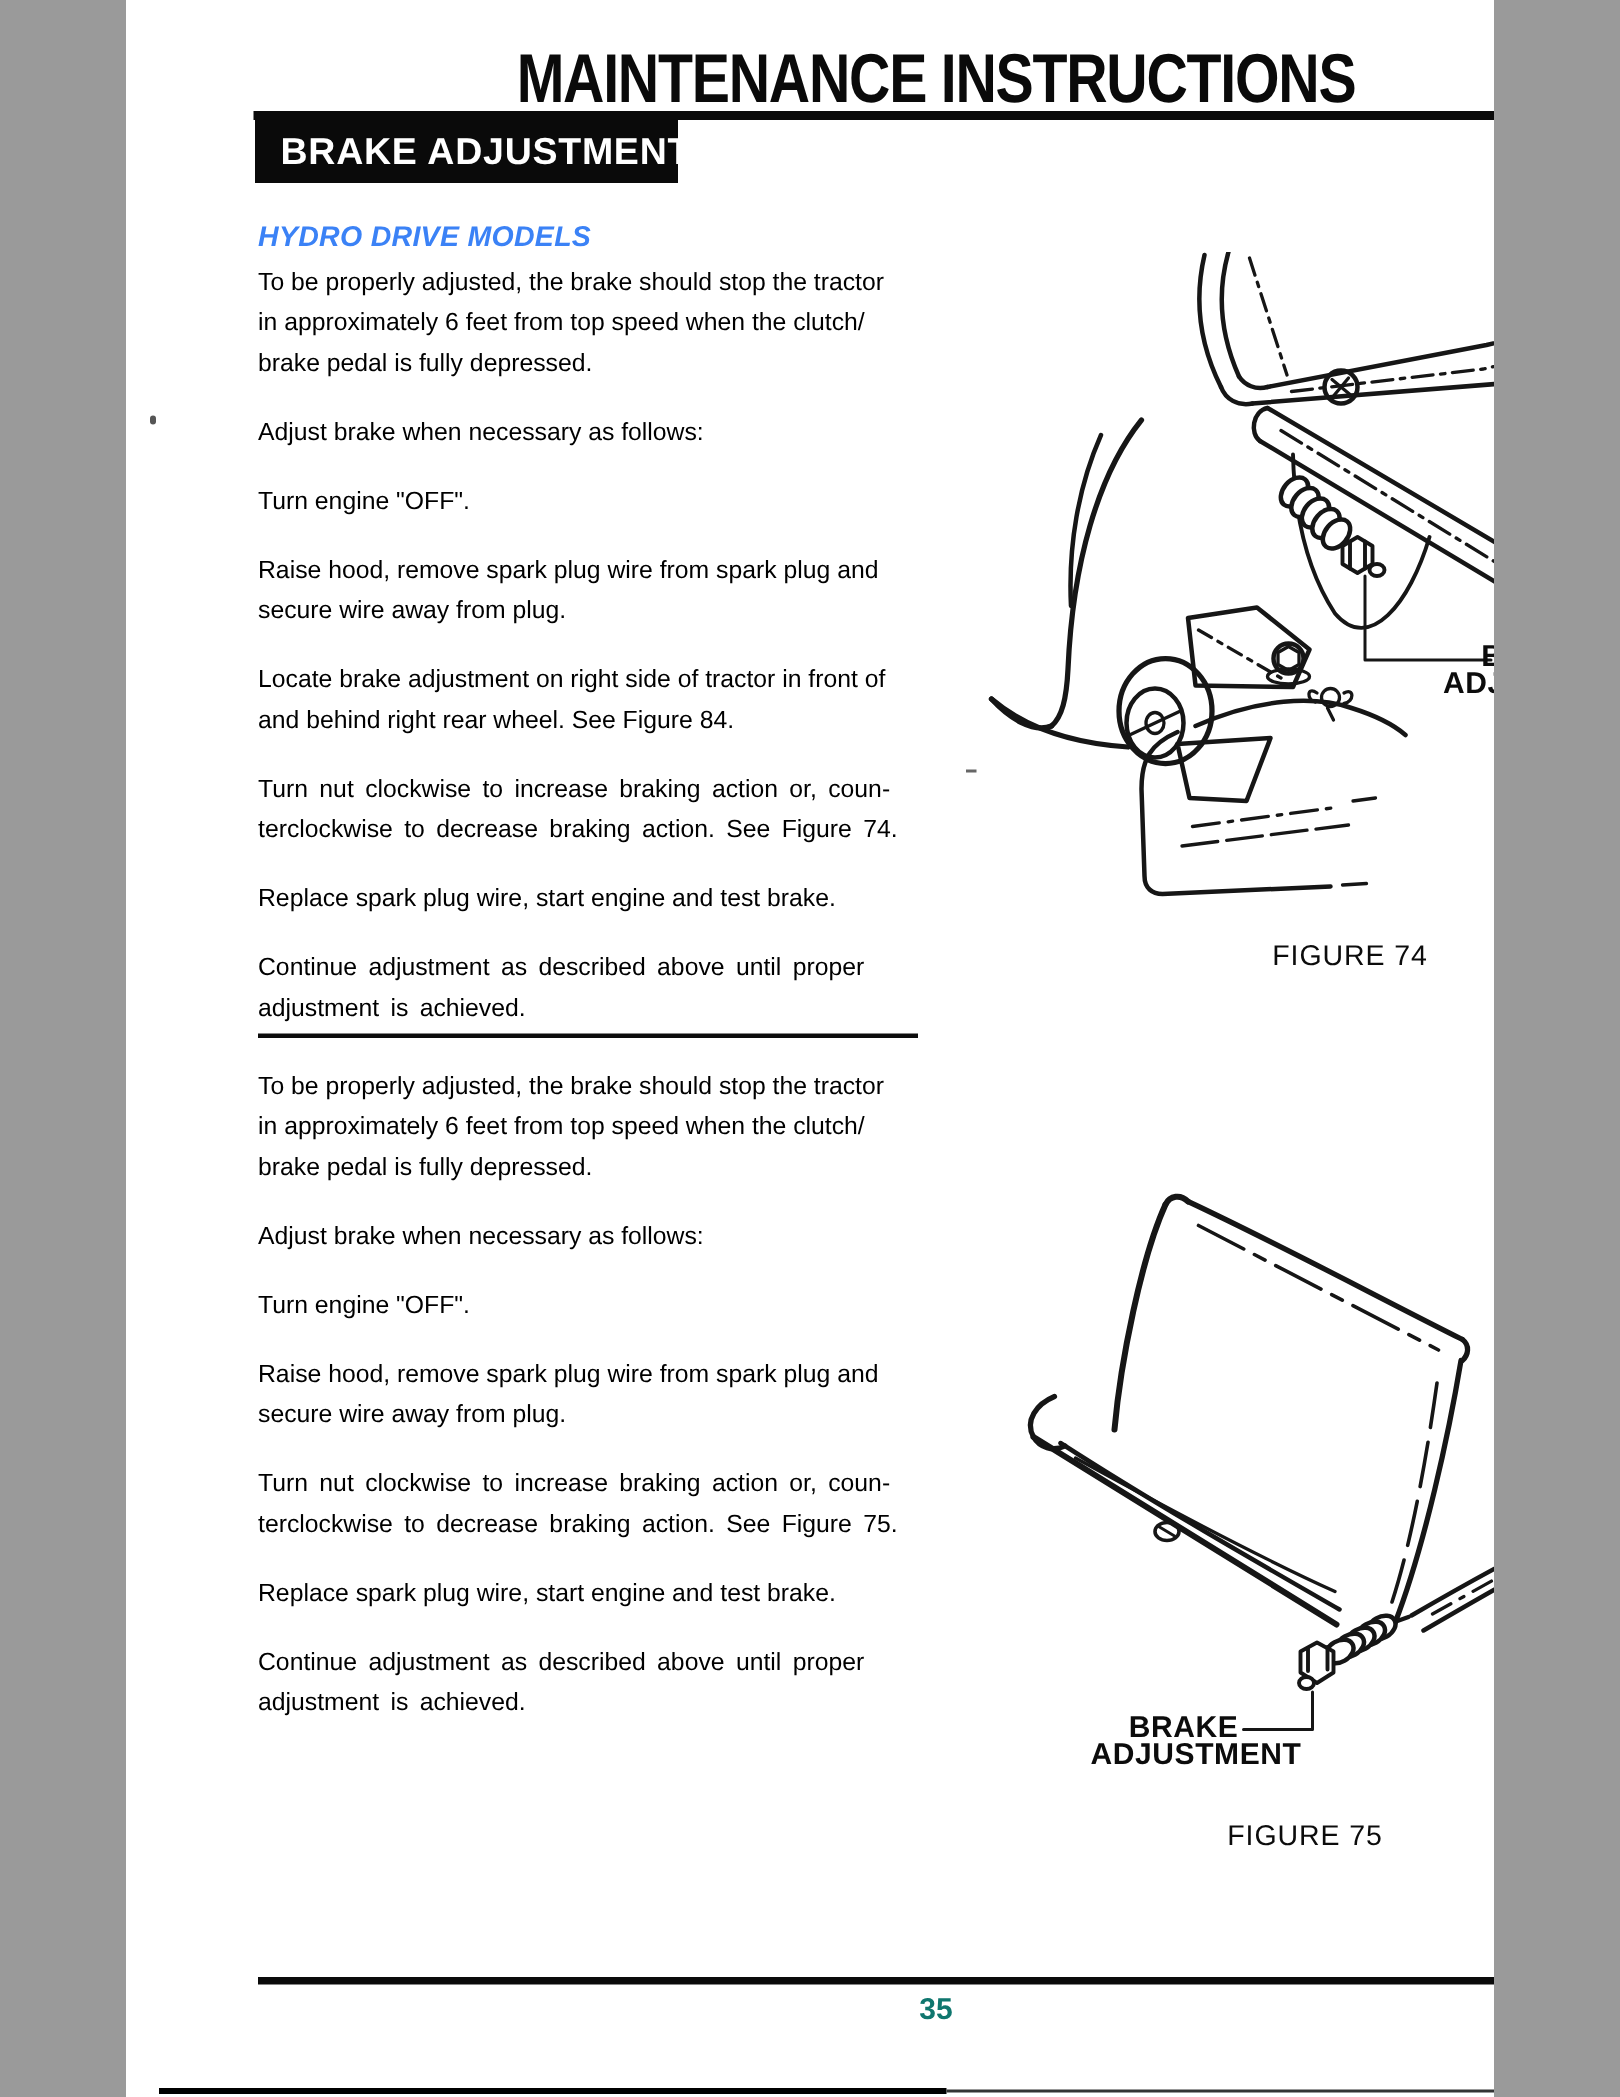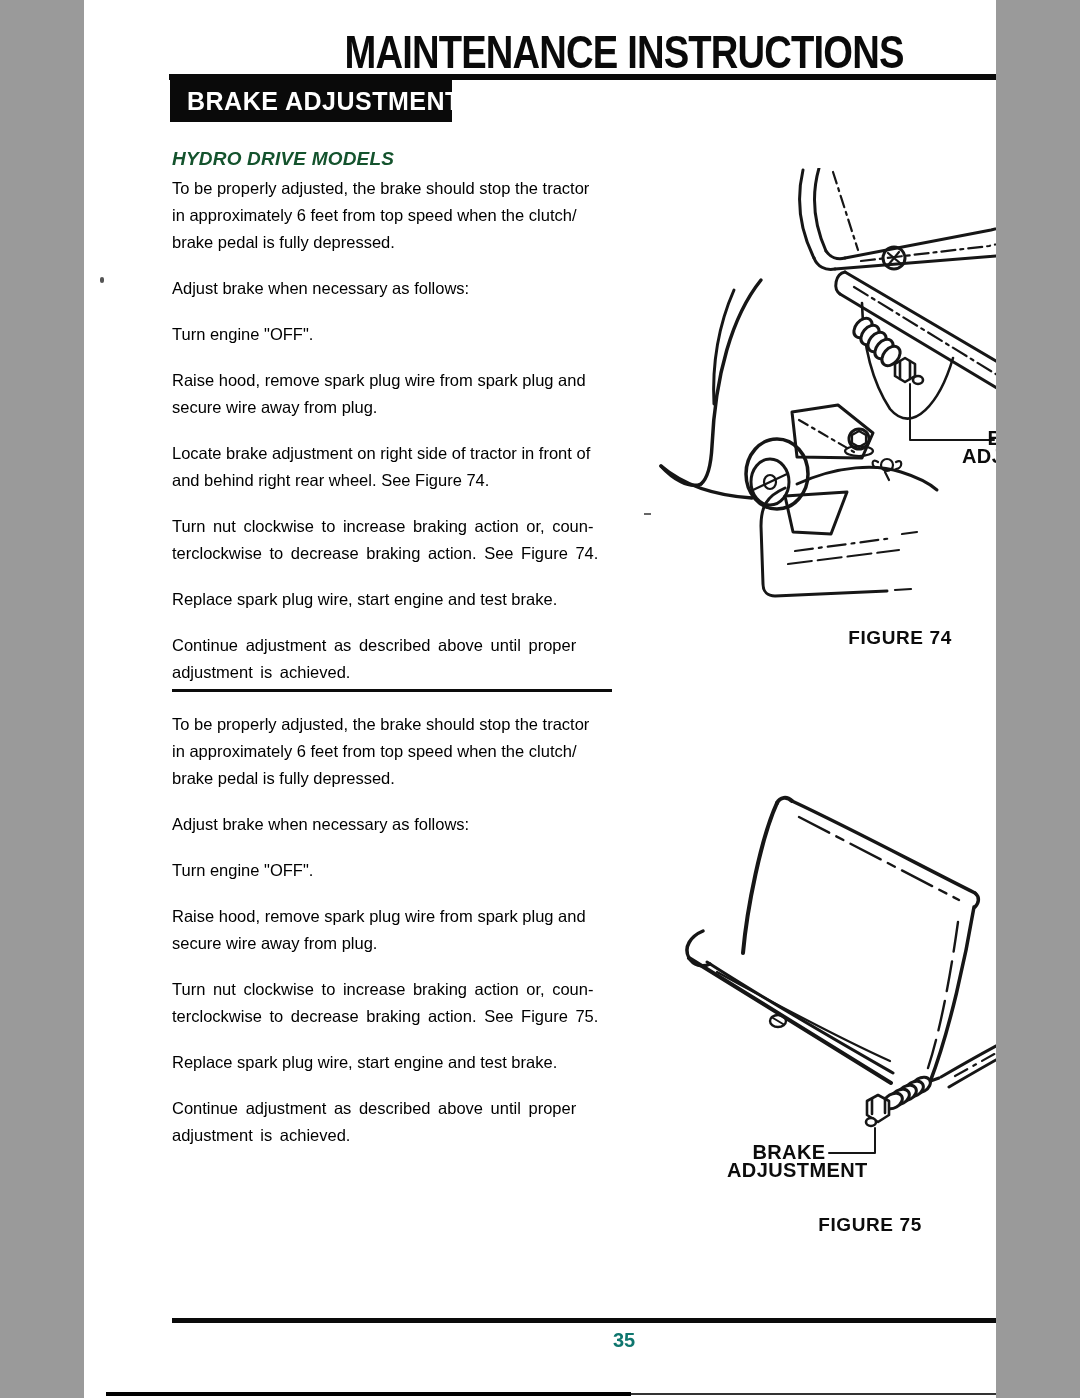--- a/index.html
+++ b/index.html
@@ -19,39 +19,39 @@
   }
   .section-box span{
     display:block;padding-left:17px;line-height:43px;color:#ffffff;
     font-size:25px;font-weight:bold;letter-spacing:.5px;white-space:nowrap;
   }
   .col{position:absolute;width:556px;}
   .col-1{left:88px;top:146px;}
   .col-2{left:88px;top:711px;}
   .drive-heading{
     font-size:19px;font-weight:bold;font-style:italic;line-height:26px;
-    margin:0 0 3px 0;letter-spacing:.2px;color:#14532d;
+    margin:0 0 3px 0;letter-spacing:.2px;color:#3b82f6;
   }
   .para{
     font-size:16.5px;line-height:27px;margin:0 0 19px 0;white-space:pre-line;
     color:#000000;
   }
   .para.wide{word-spacing:3px;}
   .divider{position:absolute;left:88px;top:689px;width:440px;height:3px;background:#0c0c0c;}
   .fig-svg{position:absolute;}
   .fig74-svg{left:565px;top:168px;}
   .fig75-svg{left:575px;top:790px;}
   .fig-label{
     position:absolute;text-align:center;font-size:20px;font-weight:bold;
     line-height:17.5px;letter-spacing:.4px;white-space:pre-line;color:#0c0c0c;
   }
   .fig74-label{left:878px;top:430px;width:124px;}
   .fig75-label{left:643px;top:1144px;width:124px;}
   .fig-caption{
-    position:absolute;text-align:center;font-size:19px;font-weight:bold;
+    position:absolute;text-align:center;font-size:19px;font-weight:normal;
     letter-spacing:.6px;color:#0c0c0c;
   }
   .fig74-caption{left:718px;top:627px;width:196px;}
   .fig75-caption{left:691px;top:1214px;width:190px;}
   .rule-bottom{position:absolute;left:88px;top:1318px;width:916px;height:5px;background:#0a0a0a;}
   .page-number{
     position:absolute;left:0;top:1329px;width:1080px;text-align:center;
     font-size:20px;font-weight:bold;color:#0f766e;
   }
   .scan-bar-1{position:absolute;left:22px;top:1392px;width:525px;height:4px;background:#000;}
@@ -75,21 +75,21 @@
   <div class="col col-1">
     <h3 class="drive-heading">HYDRO DRIVE MODELS</h3>
     <p class="para">To be properly adjusted, the brake should stop the tractor
 in approximately 6 feet from top speed when the clutch/
 brake pedal is fully depressed.</p>
     <p class="para">Adjust brake when necessary as follows:</p>
     <p class="para">Turn engine "OFF".</p>
     <p class="para">Raise hood, remove spark plug wire from spark plug and
 secure wire away from plug.</p>
     <p class="para">Locate brake adjustment on right side of tractor in front of
-and behind right rear wheel. See Figure 74.</p>
+and behind right rear wheel. See Figure 84.</p>
     <p class="para wide">Turn nut clockwise to increase braking action or, coun-
 terclockwise to decrease braking action. See Figure 74.</p>
     <p class="para">Replace spark plug wire, start engine and test brake.</p>
     <p class="para wide">Continue adjustment as described above until proper
 adjustment is achieved.</p>
   </div>
 
   <div class="divider"></div>
 
   <div class="col col-2">

